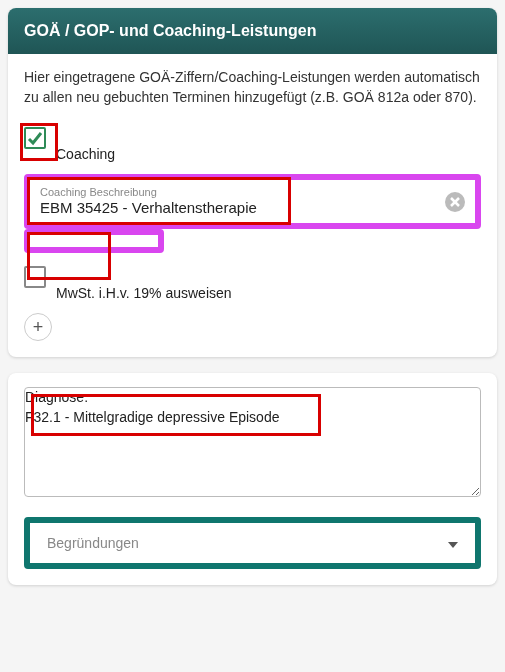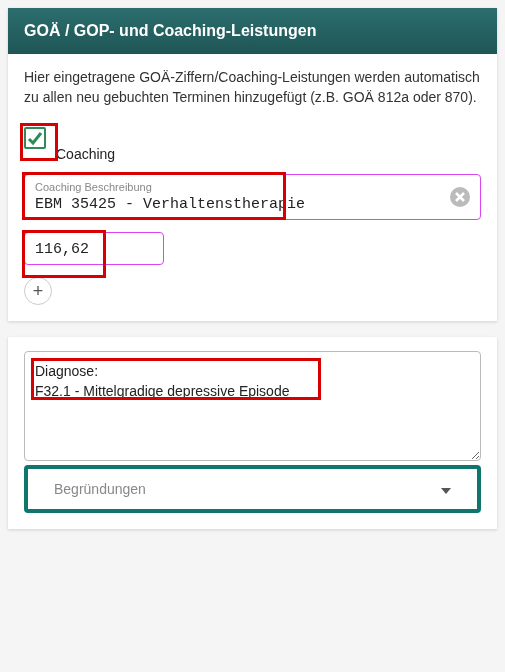--- a/index.html
+++ b/index.html
@@ -8,21 +8,21 @@
       padding: 0;
     }
     body {
       font-family: Arial, Helvetica, sans-serif;
       background: #f5f5f5;
       padding: 8px;
       width: 505px;
     }
     .card {
       background: #fff;
-      border-radius: 0;
+      border-radius: 8px;
       box-shadow: 0 1px 3px rgba(0,0,0,0.15);
       margin-bottom: 16px;
       overflow: hidden;
     }
     .card-header {
       background: linear-gradient(180deg, #2c6e6e 0%, #1f5555 100%);
       color: #fff;
       padding: 14px 16px;
       font-size: 16px;
       font-weight: bold;
@@ -73,40 +73,39 @@
       cursor: pointer;
       background: #fff;
     }
     .checkbox-label {
       font-size: 14px;
       color: #222;
       margin-top: 32px;
     }
     .text-field {
       position: relative;
-      border: 1px solid #d946ef;
+      border: 6px solid #d946ef;
       border-radius: 4px;
       padding: 6px 10px 6px 10px;
-      margin-bottom: 12px;
       background: #fff;
     }
     .text-field-label {
       font-size: 11px;
       color: #888;
       display: block;
       margin-bottom: 1px;
     }
     .text-field-value {
       font-size: 15px;
       color: #222;
       border: none;
       outline: none;
       width: 100%;
       background: transparent;
-      font-family: Liberation Mono, monospace;
+      font-family: Liberation Sans, sans-serif;
     }
     .text-field-clear {
       position: absolute;
       right: 10px;
       top: 50%;
       transform: translateY(-50%);
       width: 20px;
       height: 20px;
       border-radius: 50%;
       background: #bbb;
@@ -135,33 +134,33 @@
       justify-content: center;
       cursor: pointer;
       font-size: 18px;
       color: #555;
       margin-top: 4px;
     }
     .textarea-box {
       width: 100%;
       border: 1px solid #bbb;
       border-radius: 4px;
-      padding: 10px;
       font-size: 14px;
       color: #222;
       min-height: 110px;
       resize: vertical;
       font-family: inherit;
+      margin-bottom: 16px;
       line-height: 1.4;
     }
     .select-box {
       width: 100%;
-      border: 4px solid #0f766e;
+      border: 6px solid #0f766e;
       border-radius: 4px;
-      padding: 12px 26px;
+      padding: 12px 17px;
       font-size: 14px;
       color: #888;
       background: #fff;
       display: flex;
       justify-content: space-between;
       align-items: center;
       cursor: pointer;
     }
     .select-arrow svg {
       width: 10px;
@@ -222,23 +221,26 @@
       <input class="text-field-value" value="EBM 35425 - Verhaltenstherapie" style="">
       <div class="text-field-clear">
         <svg viewBox="0 0 10 10">
             <line x1="1" y1="1" x2="9" y2="9"></line>
             <line x1="9" y1="1" x2="1" y2="9"></line>
           </svg>
       </div>
     </div>
 
     <div class="text-field honorar-field highlight-red hl-honorar" style="width:140px;">
-      <input class="text-field-value" value="116,62" style="">
-    </div>
-
+    </div>
+
+    <div class="checkbox-row">
+      <div class="checkbox-unchecked"></div>
+      <span class="checkbox-label">MwSt. i.H.v. 19% ausweisen</span>
+    </div>
 
     <div class="add-button">
       <span>+</span>
     </div>
   </div>
 </div>
 
 <div class="card">
   <div class="card-body">
     <div style="position:relative;">

